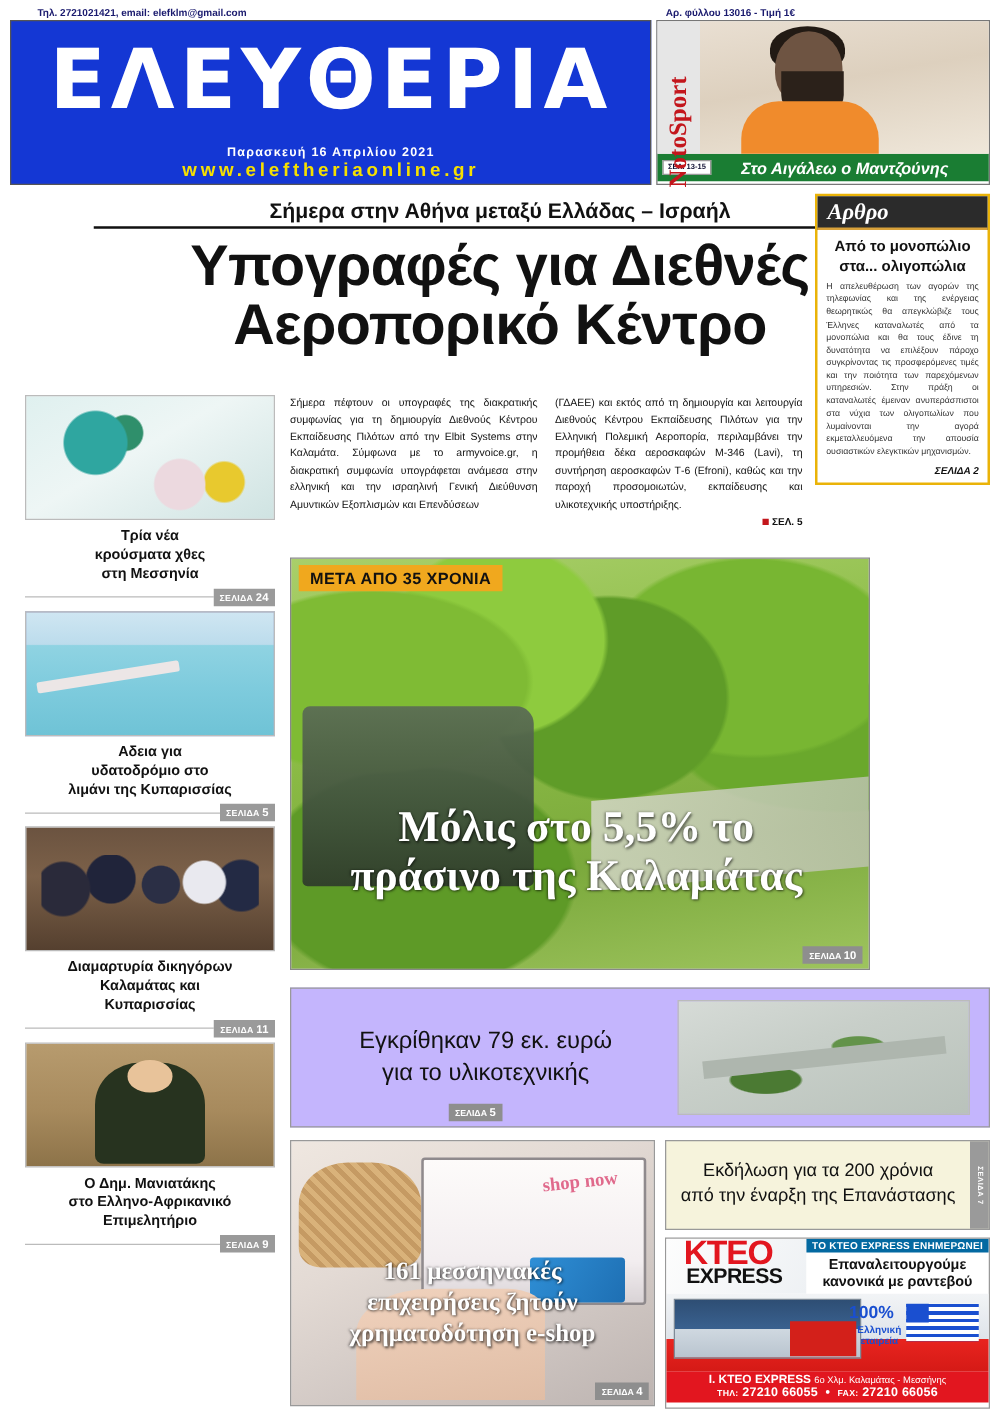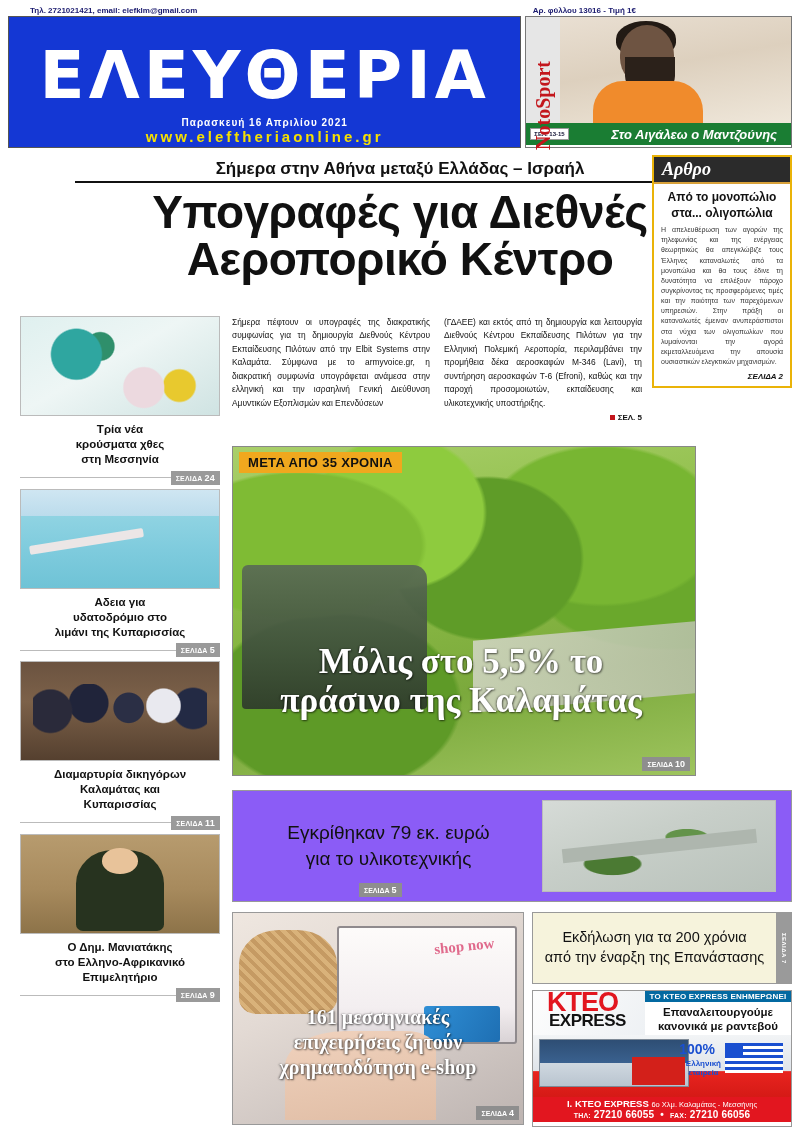--- a/index.html
+++ b/index.html
@@ -20,21 +20,21 @@
             padding:0 6px 1px 22px; }
   .topbar .right { margin-right:150px; }
 
   
   .masthead-row { display:flex; gap:4px; height:132px; }
   .masthead { position:relative; width:516px; background:#1437d4;
               border:1px solid #555; overflow:hidden; }
   .logo-word { position:absolute; top:14px; left:0; width:100%;
                text-align:center; color:#fff; font-weight:bold;
                font-size:66px; letter-spacing:4px; line-height:1;
-               font-family:"DejaVu Sans", sans-serif;margin-top:12px; }
+               font-family:"DejaVu Sans", sans-serif; }
   .masthead .date { position:absolute; top:100px; width:100%; text-align:center;
                color:#fff; font-size:10px; font-weight:bold; letter-spacing:1px; }
   .masthead .site { position:absolute; top:111px; width:100%; text-align:center;
                color:#f6e000; font-size:15px; font-weight:bold; letter-spacing:3px; }
 
   
   .promo { position:relative; width:268px; border:1px solid #777; background:#fff; }
   .promo-main { position:relative; height:106px; display:flex; }
   .promo-brand { width:34px; background:#e6e6e6; position:relative; }
   .promo-brand span { position:absolute; bottom:6px; left:50%;
@@ -51,21 +51,21 @@
       background:#2b211a; border-radius:0 0 50% 50%; }
   .body-shape { position:absolute; left:14%; top:64px; width:110px; height:46px;
       background:#f08b2c; border-radius:30px 30px 0 0; }
   .promo-text { position:absolute; right:4px; top:6px; width:150px;
       text-align:right; color:#2c2c2c; font-size:13px; line-height:1.22;
       font-weight:bold; font-family:"Liberation Serif", serif; }
   .promo-bar { height:22px; background:#1a7d33; display:flex; align-items:center;
       gap:6px; padding-left:4px; }
   .promo-bar .pg { background:#fff; color:#113; font-size:6px; font-weight:bold;
       line-height:1.05; padding:2px 3px; text-align:center; border:1px solid #999; }
-  .promo-bar .txt { flex:1; text-align:right; color:#fff; font-size:13px;
+  .promo-bar .txt { flex:1; text-align:center; color:#fff; font-size:13px;
       font-weight:bold; font-style:italic; padding-right:14px; }
 
   
   .kicker { text-align:center; font-size:17px; font-weight:bold; color:#111;
             margin-top:11px; padding-bottom:2px; width:650px;
             border-bottom:2px solid #111; display:block;
             margin-left:auto; margin-right:auto; }
   .headline { width:650px; margin:6px auto 0; text-align:center;
       font-size:46px; line-height:1.02; font-weight:bold; letter-spacing:-0.5px; }
   .headline div { white-space:nowrap; }
@@ -155,21 +155,21 @@
   .green-head { position:absolute; left:0; right:6px; top:196px; text-align:center;
       color:#fff; font-size:35px; line-height:1.1; font-weight:bold;
       font-family:"Liberation Serif", serif;
       text-shadow:1px 1px 2px rgba(0,0,0,.55), -1px 0 2px rgba(0,0,0,.4); }
   .badge-on-photo { position:absolute; right:5px; bottom:4px; background:#8e8e8e;
       color:#fff; font-size:7px; font-weight:bold; padding:2px 5px; }
   .badge-on-photo b { font-size:9px; }
 
   
   .floodbox { position:absolute; left:232px; top:790px; width:560px; height:112px;
-      border:1px solid #999; background:#8b5cf6; display:flex; align-items:center; }
+      border:1px solid #999; background:#c4b5fd; display:flex; align-items:center; }
   .flood-text { width:305px; text-align:center; font-size:19px; line-height:1.35;
       font-weight:normal; padding-left:6px; }
   .flood-photo { width:234px; height:92px; margin-left:4px; border:1px solid #bbb;
       background:
         radial-gradient(ellipse at 30% 70%, #4b7a33 0 12%, transparent 13%),
         radial-gradient(ellipse at 62% 40%, #63934a 0 10%, transparent 11%),
         linear-gradient(160deg,#d6dbd7 0%,#c8cfc9 40%,#b9c2bb 100%); position:relative; }
   .flood-photo:after { content:""; position:absolute; left:8%; top:42%; width:84%;
       height:16%; background:#aeb6ae; transform:rotate(-6deg); }
   .flood-badge { position:absolute; left:126px; bottom:4px; background:#8e8e8e;

